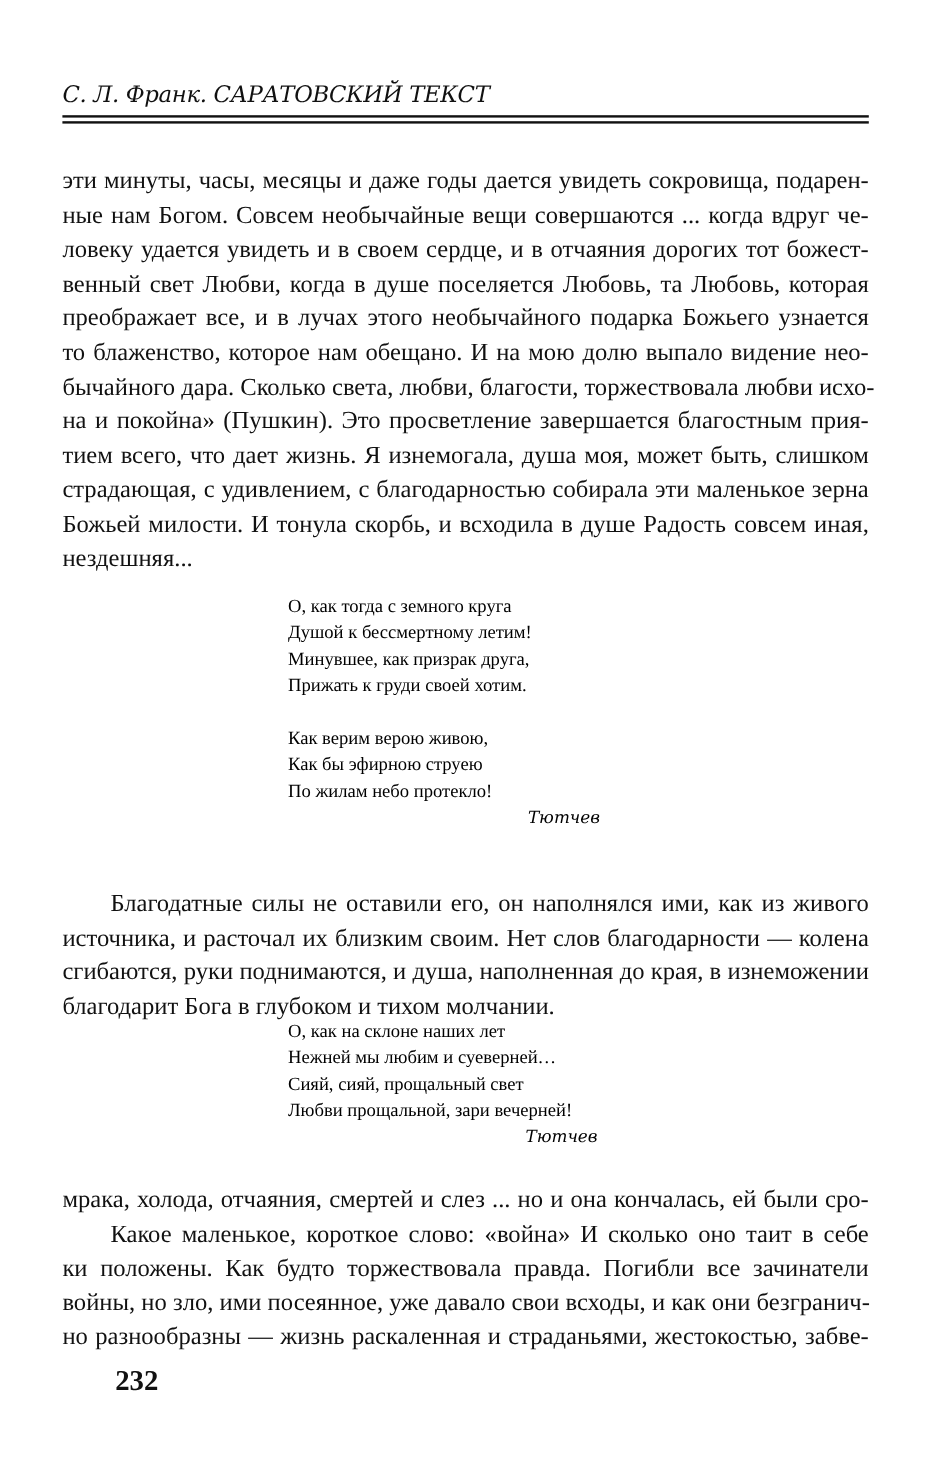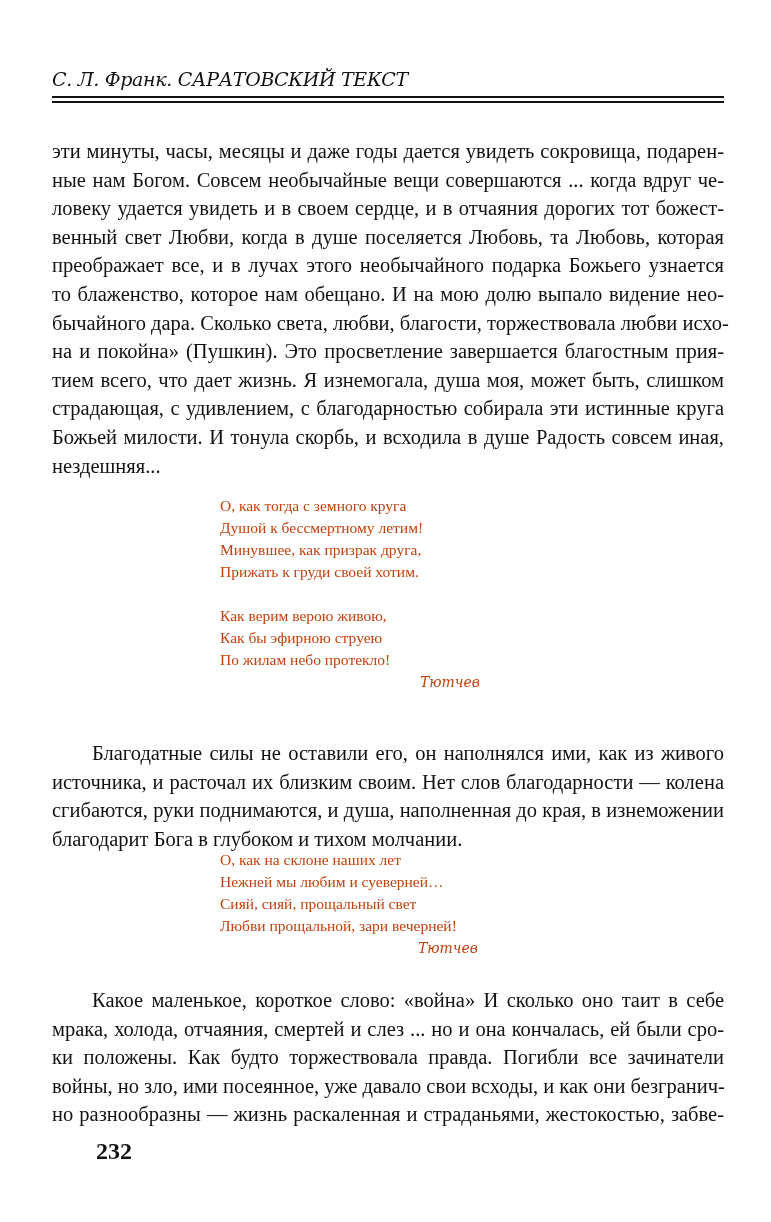--- a/index.html
+++ b/index.html
@@ -14,22 +14,22 @@
     .rule-thin  { position: absolute; top: 101px; left: 0; width: 672px; height: 1.5px; background: #111; }
     .body-text {
       position: absolute; left: 0; width: 672px;
       font-family: "Liberation Serif", serif; font-size: 20.5px; line-height: 28.6px;
       text-align: justify; color: #111;
     }
     .line { display: block; text-align: justify; text-align-last: justify; white-space: nowrap; height: 28.6px; }
     .line.last { text-align-last: left; }
     .line.indent { text-indent: 40px; }
     .poem {
-      position: absolute; left: 168px;
-      font-family: "Liberation Serif", serif; font-size: 15.5px; line-height: 22px; color: #c2410c;
+      position: absolute; left: 188px;
+      font-family: "Liberation Serif", serif; font-size: 15.5px; line-height: 22px; color: #000000;
     }
     .poem .pline { display: block; white-space: nowrap; height: 22px; }
     .poem .gap { height: 22px; }
     .author {
       display: block; font-style: italic; font-family: "DejaVu Serif", serif; font-size: 14px;
       text-align: right; white-space: nowrap; height: 22px;
     }
     .page-number {
       position: absolute; left: 0; top: 1138px;
       font-family: "Liberation Serif", serif; font-weight: bold; font-size: 24px; color: #111; margin-left: 44px;
@@ -46,21 +46,21 @@
   <div class="body-text" style="top:137px;">
     <span class="line">эти минуты, часы, месяцы и даже годы дается увидеть сокровища, подарен-</span>
     <span class="line">ные нам Богом. Совсем необычайные вещи совершаются ... когда вдруг че-</span>
     <span class="line">ловеку удается увидеть и в своем сердце, и в отчаяния дорогих тот божест-</span>
     <span class="line">венный свет Любви, когда в душе поселяется Любовь, та Любовь, которая</span>
     <span class="line">преображает все, и в лучах этого необычайного подарка Божьего узнается</span>
     <span class="line">то блаженство, которое нам обещано. И на мою долю выпало видение нео-</span>
     <span class="line">бычайного дара. Сколько света, любви, благости, торжествовала любви исхо-</span>
     <span class="line">на и покойна» (Пушкин). Это просветление завершается благостным прия-</span>
     <span class="line">тием всего, что дает жизнь. Я изнемогала, душа моя, может быть, слишком</span>
-    <span class="line">страдающая, с удивлением, с благодарностью собирала эти истинные круга</span>
+    <span class="line">страдающая, с удивлением, с благодарностью собирала эти маленькое зерна</span>
     <span class="line">Божьей милости. И тонула скорбь, и всходила в душе Радость совсем иная,</span>
     <span class="line last">нездешняя...</span>
   </div>
 
   <div class="poem" style="top:495px; width:260px;">
     <span class="pline">О, как тогда с земного круга</span>
     <span class="pline">Душой к бессмертному летим!</span>
     <span class="pline">Минувшее, как призрак друга,</span>
     <span class="pline">Прижать к груди своей хотим.</span>
     <div class="gap"></div>
@@ -79,21 +79,21 @@
 
   <div class="poem" style="top:849px; width:258px;">
     <span class="pline">О, как на склоне наших лет</span>
     <span class="pline">Нежней мы любим и суеверней…</span>
     <span class="pline">Сияй, сияй, прощальный свет</span>
     <span class="pline">Любви прощальной, зари вечерней!</span>
     <span class="author">Тютчев</span>
   </div>
 
   <div class="body-text" style="top:986px;">
+    <span class="line">мрака, холода, отчаяния, смертей и слез ... но и она кончалась, ей были сро-</span>
     <span class="line indent">Какое маленькое, короткое слово: «война» И сколько оно таит в себе</span>
-    <span class="line">мрака, холода, отчаяния, смертей и слез ... но и она кончалась, ей были сро-</span>
     <span class="line">ки положены. Как будто торжествовала правда. Погибли все зачинатели</span>
     <span class="line">войны, но зло, ими посеянное, уже давало свои всходы, и как они безгранич-</span>
     <span class="line">но разнообразны — жизнь раскаленная и страданьями, жестокостью, забве-</span>
   </div>
 
   <div class="page-number">232</div>
 </div>
 
 </body></html>

